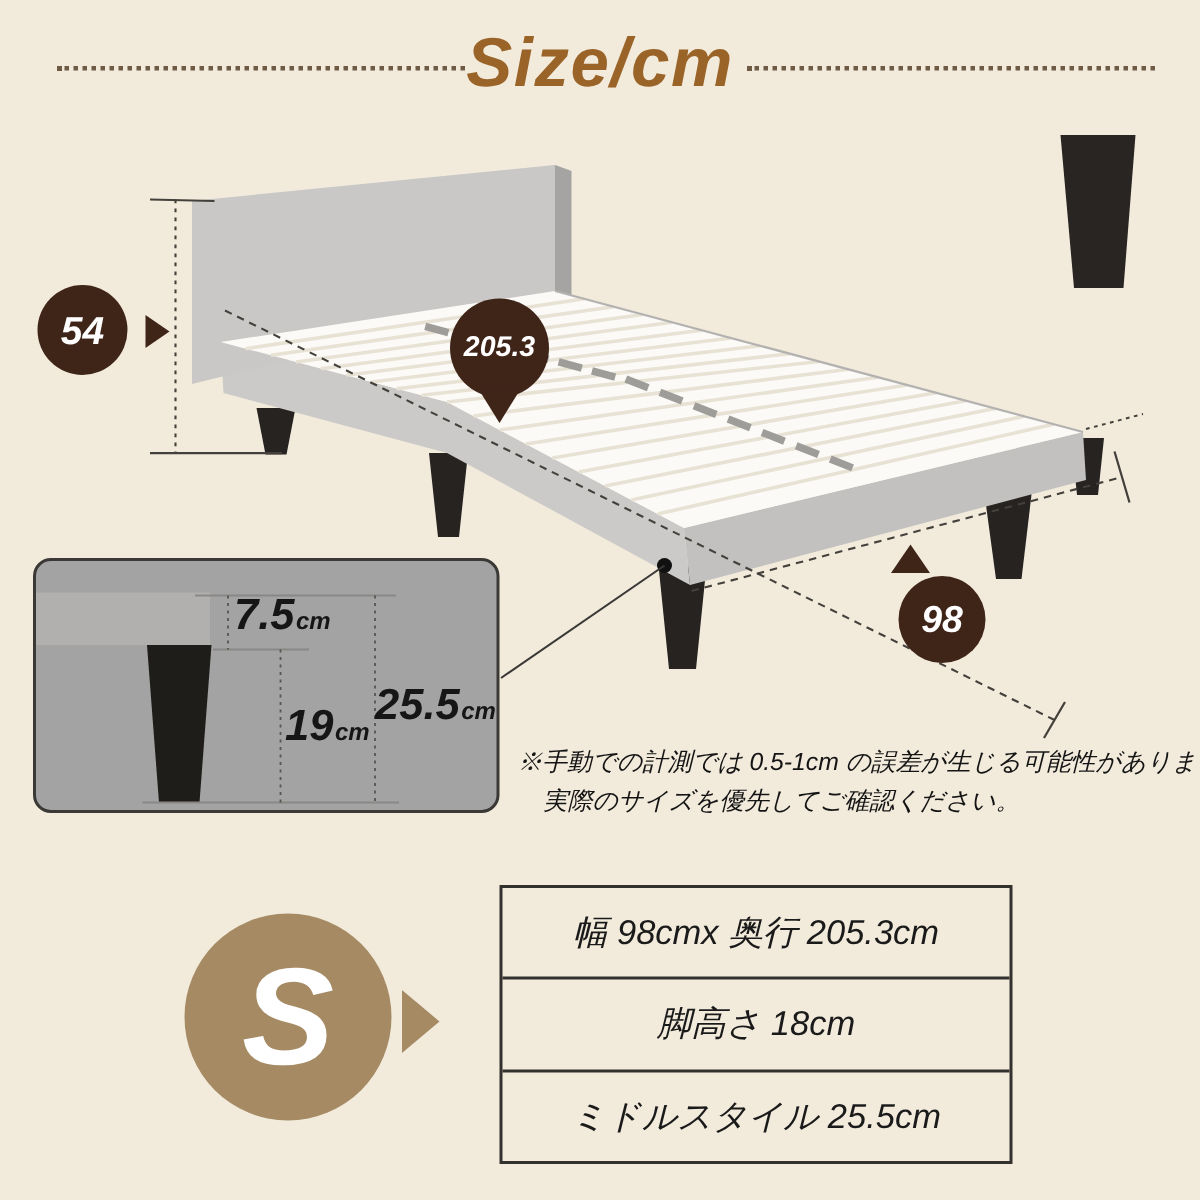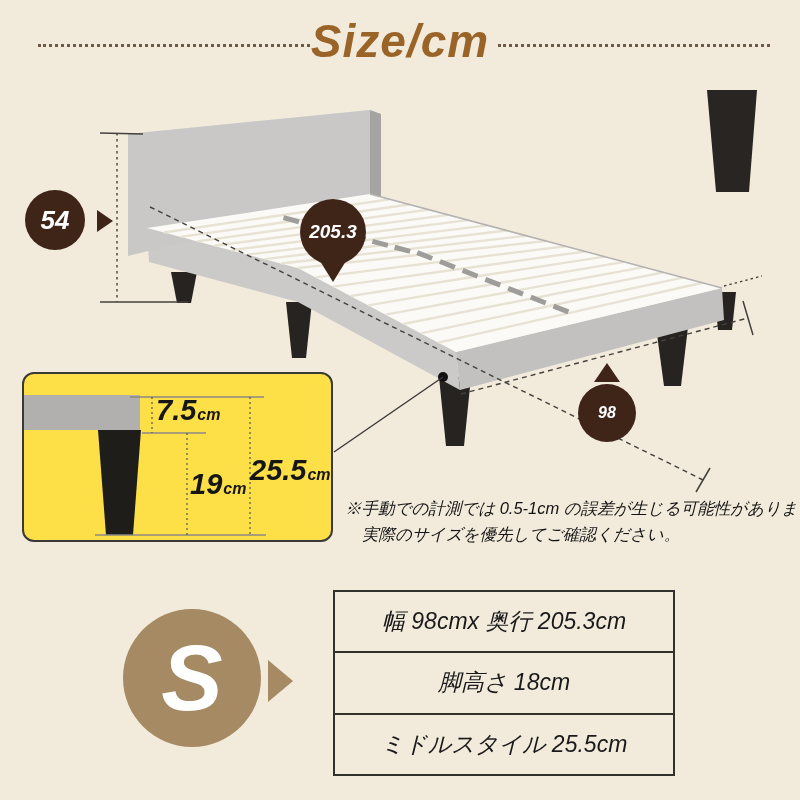--- a/index.html
+++ b/index.html
@@ -23,33 +23,33 @@
 
   
   .badge {
     position:absolute; border-radius:50%;
     background:#3f2418; color:#ffffff;
     display:flex; align-items:center; justify-content:center;
     font-weight:bold;
   }
   #badge-height { left:25px;  top:190px; width:60px;  height:60px;  font-size:26px; }
   #badge-length { left:300px; top:199px; width:66px;  height:66px;  font-size:19px; }
-  #badge-width  { left:578px; top:384px; width:58px;  height:58px;  font-size:16px; }
+  #badge-width  { left:599px; top:384px; width:58px;  height:58px;  font-size:25px; }
   #badge-size   { left:123px; top:609px; width:138px; height:138px; font-size:92px; background:#a58a63; }
 
   .tri { position:absolute; width:0; height:0; }
   #tri-height { left:97px;  top:210px; border-top:11px solid transparent; border-bottom:11px solid transparent; border-left:16px solid #3f2418; }
   #tri-length { left:320px; top:261px; border-left:13px solid transparent; border-right:13px solid transparent; border-top:21px solid #3f2418; }
   #tri-width  { left:594px; top:363px; border-left:13px solid transparent; border-right:13px solid transparent; border-bottom:19px solid #3f2418; }
   #tri-size   { left:268px; top:660px; border-top:21px solid transparent; border-bottom:21px solid transparent; border-left:25px solid #a58a63; }
 
   
   .inset {
     position:absolute; left:22px; top:372px; width:311px; height:170px;
-    background:#fde047; border:2px solid #3b3936; border-radius:12px;
+    background:#a3a3a3; border:2px solid #3b3936; border-radius:12px;
     box-sizing:border-box;
   }
   .inset svg { position:absolute; left:0; top:0; }
   .dim-label { position:absolute; color:#161616; font-weight:bold; white-space:nowrap; }
   .dim-val  { font-size:29px; }
   .dim-unit { font-size:16px; margin-left:1px; }
   #label-low   { left:132px; top:20px; }
   #label-leg   { left:166px; top:94px; }
   #label-total { left:226px; top:80px; }
 

